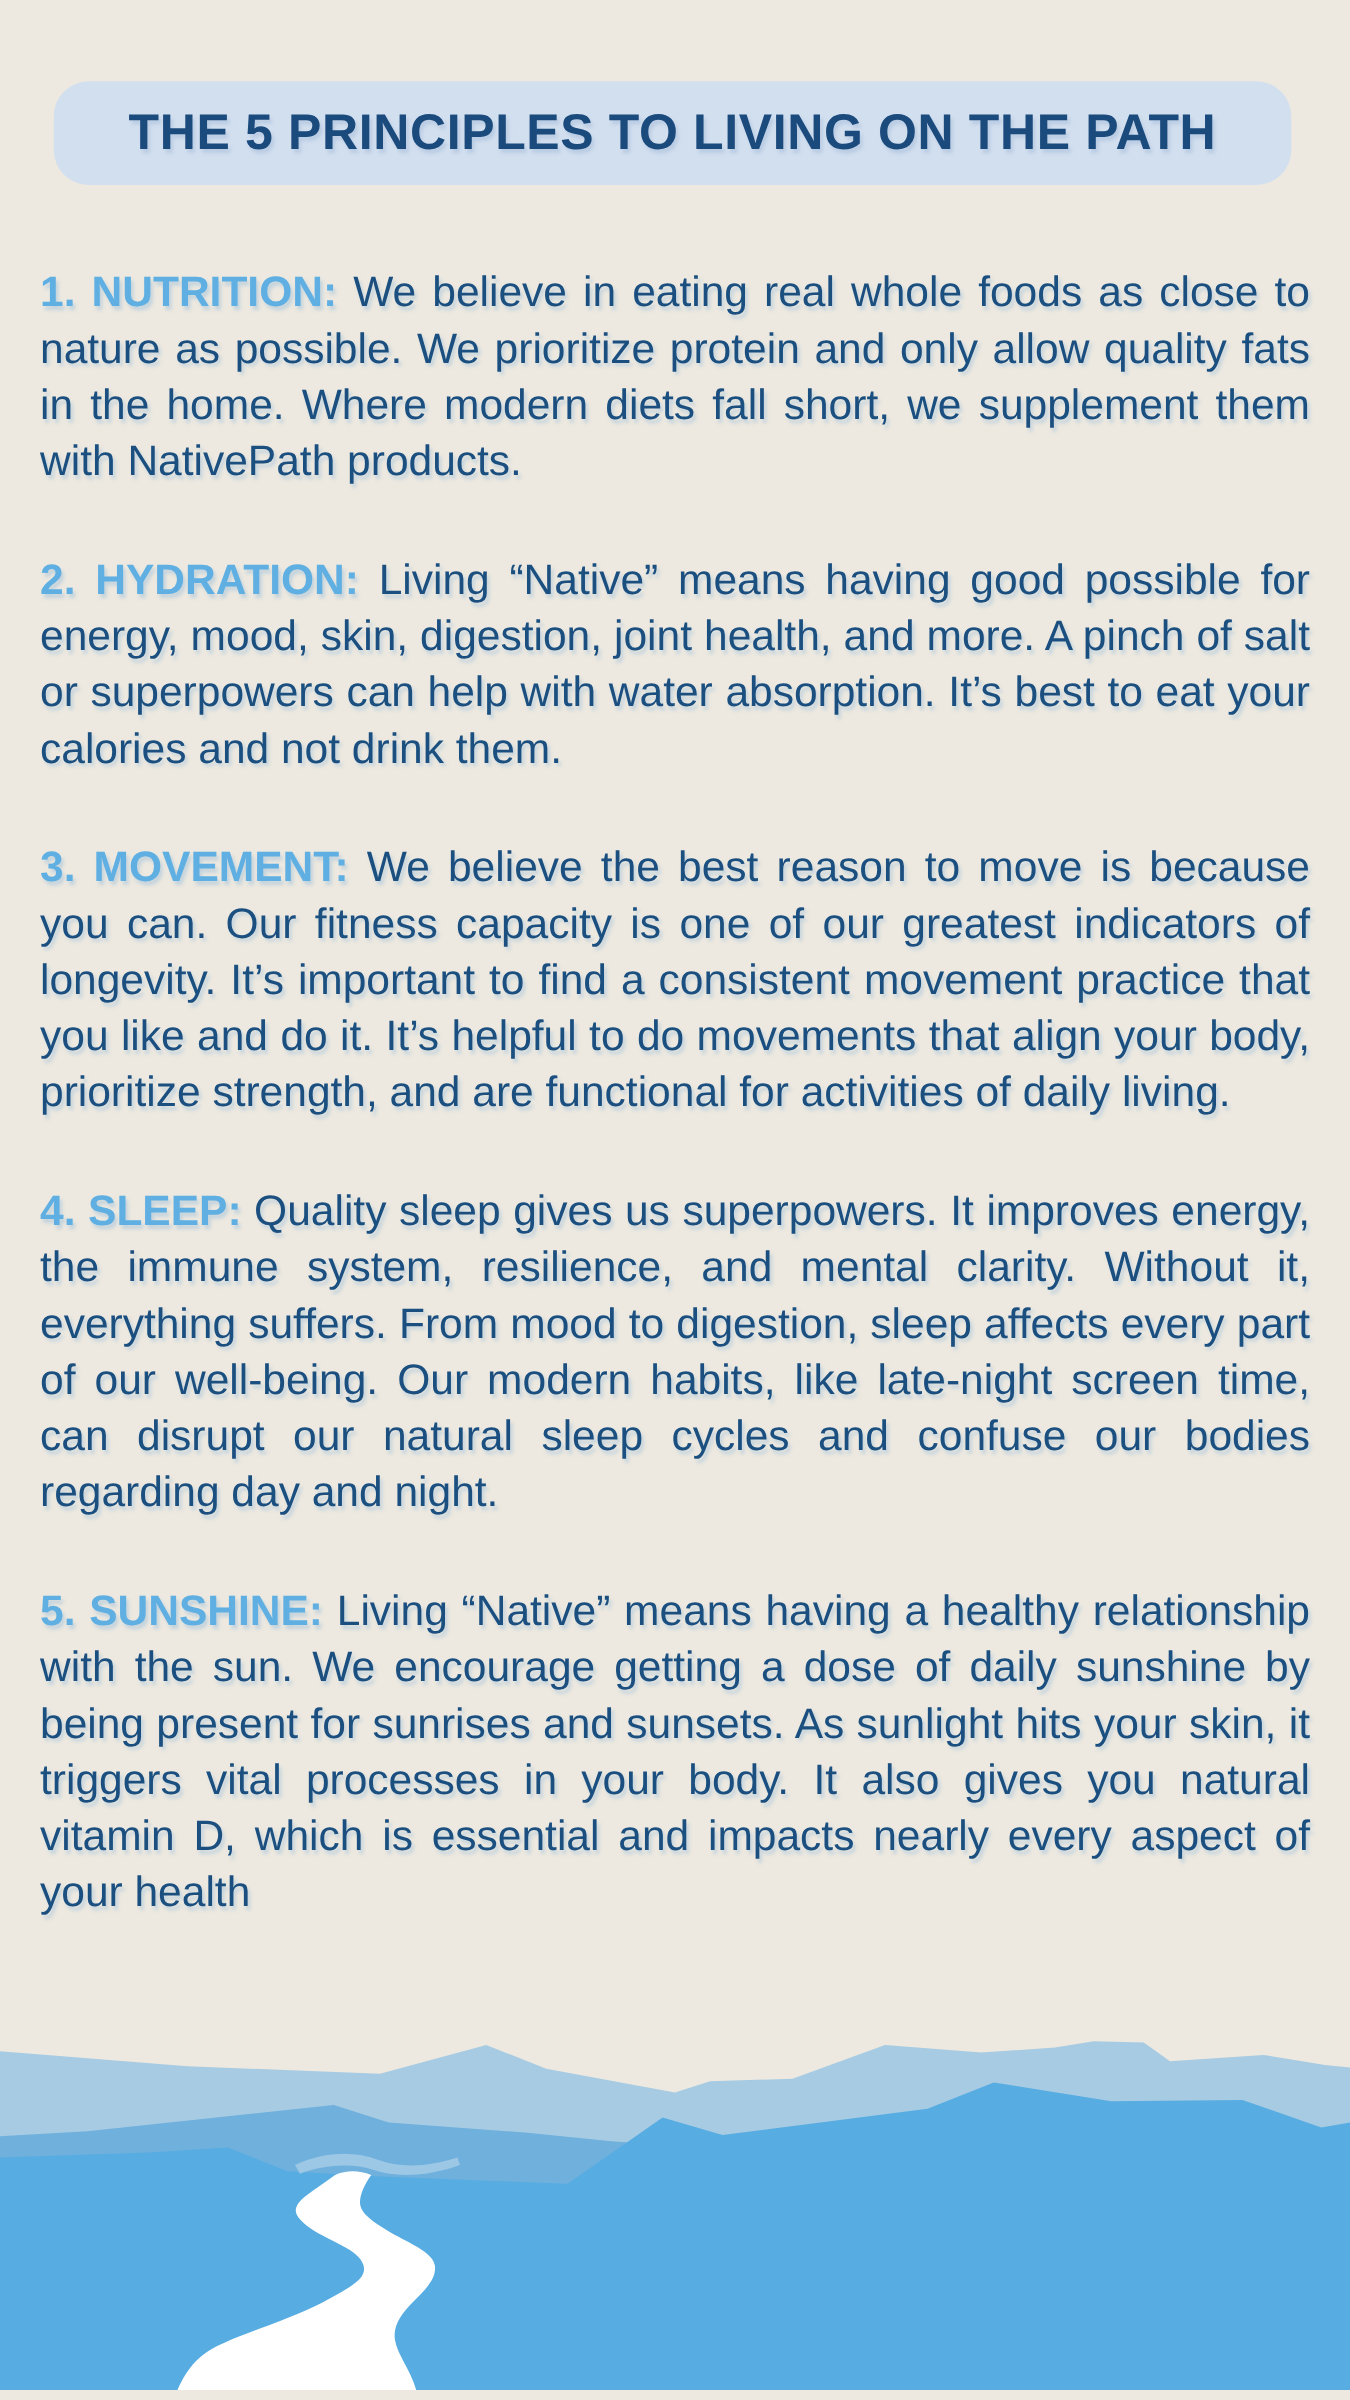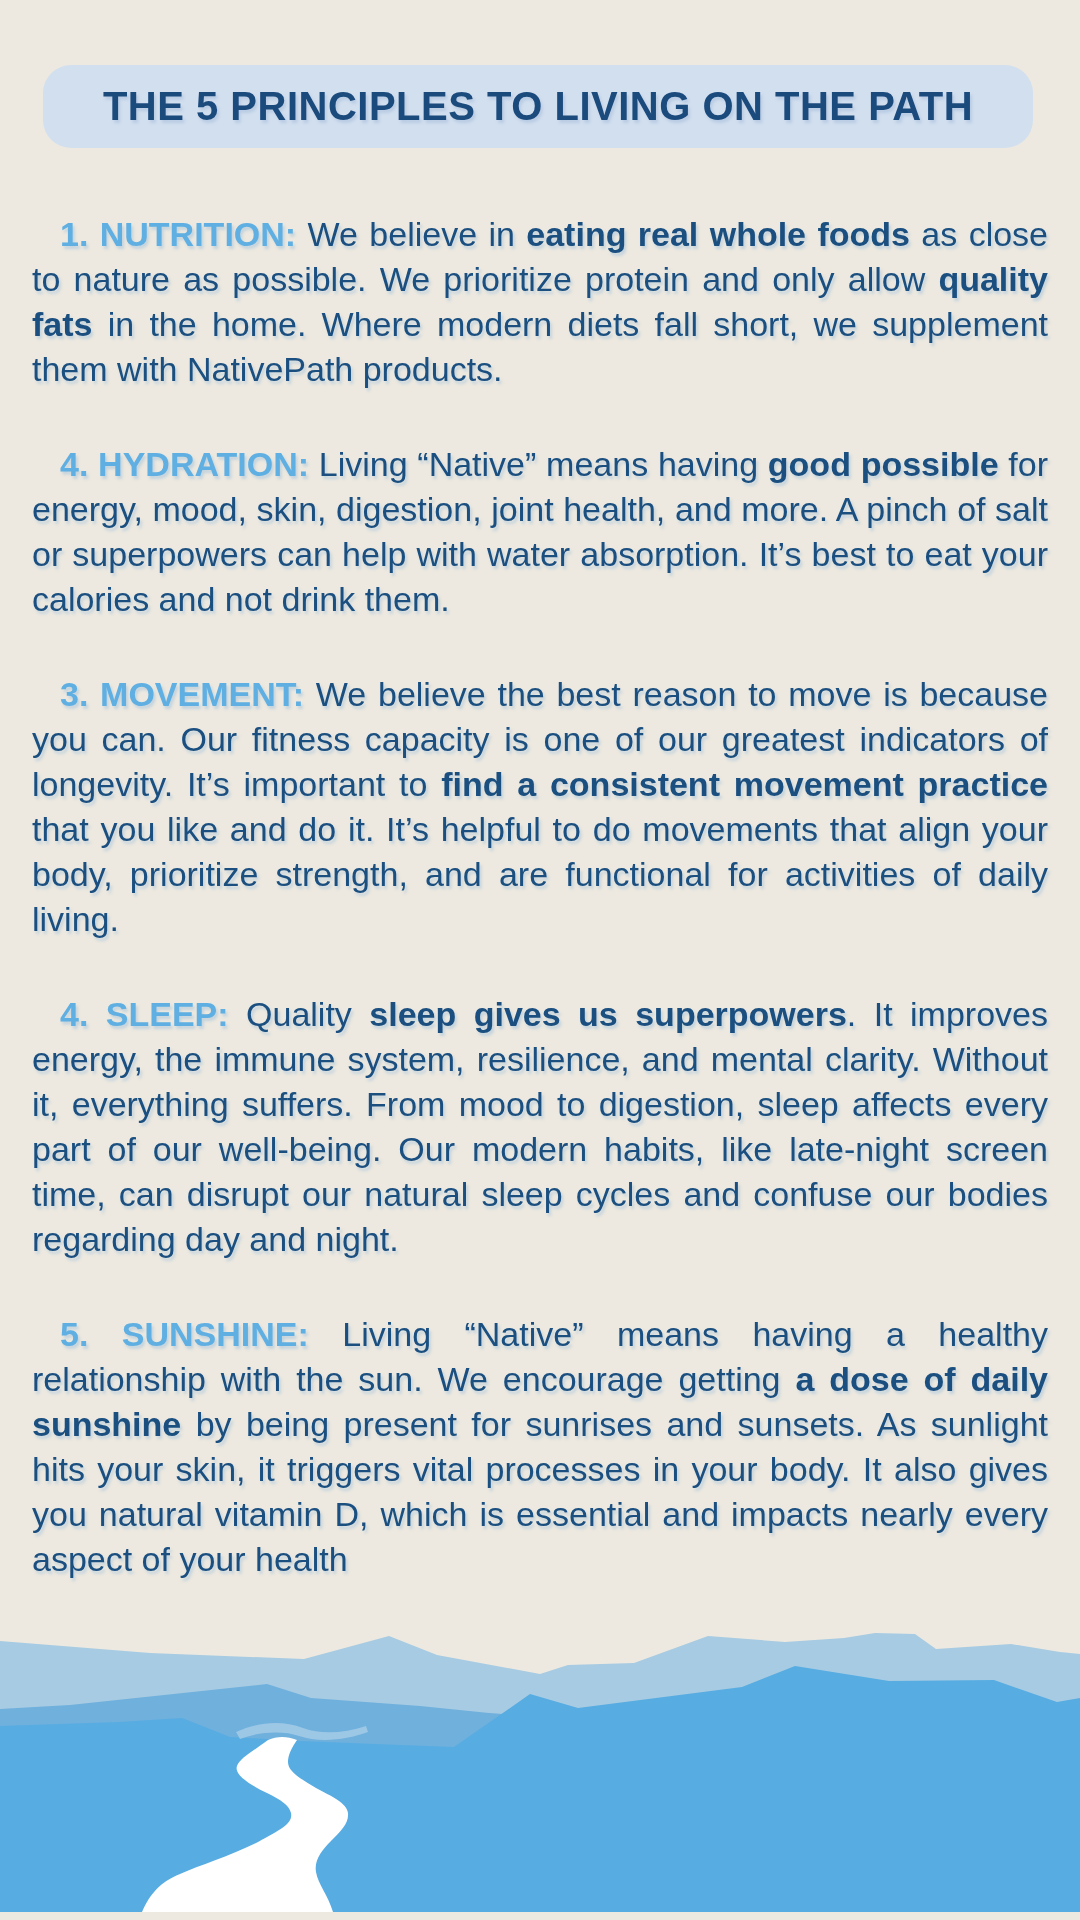--- a/index.html
+++ b/index.html
@@ -48,24 +48,23 @@
     margin: 0 0 50px 0;
     font-size: 34px;
     line-height: 45px;
     text-align: justify;
     color: var(--body, #1A4F80);
     text-shadow: 2px 3px 3px rgba(145,185,218,0.45);
   }
   .p-head {
     font-weight: bold;
     color: var(--heading, #5FAFE2);
-    margin-left: 28px;
   }
   .seg.bold {
-    font-weight: bold;
+    font-weight: normal;
   }
   .footer-art {
     position: absolute;
     left: 0;
     top: 1560px;
     width: 1080px;
     height: 360px;
     display: block;
   }
 </style>
@@ -73,21 +72,21 @@
 <body>
 
 <div class="page" style="--bg: #EDE9E0; --banner: #D2DFEF; --title: #1B4A7D; --heading: #5FAFE2; --body: #1A4F80;">
 
   <div class="banner">
     <h1>THE 5 PRINCIPLES TO LIVING ON THE PATH</h1>
   </div>
 
   <div class="content" id="principles">
       <p class="principle"><span class="p-head">1. NUTRITION: </span><span class="seg">We believe in </span><span class="seg bold">eating real whole foods</span><span class="seg"> as close to nature as possible. We prioritize protein and only allow </span><span class="seg bold">quality fats</span><span class="seg"> in the home. Where modern diets fall short, we supplement them with NativePath products.</span></p>
-      <p class="principle"><span class="p-head">4. HYDRATION: </span><span class="seg">Living “Native” means having </span><span class="seg bold">good possible</span><span class="seg"> for energy, mood, skin, digestion, joint health, and more. A pinch of salt or superpowers can help with water absorption. It’s best to eat your calories and not drink them.</span></p>
+      <p class="principle"><span class="p-head">2. HYDRATION: </span><span class="seg">Living “Native” means having </span><span class="seg bold">good possible</span><span class="seg"> for energy, mood, skin, digestion, joint health, and more. A pinch of salt or superpowers can help with water absorption. It’s best to eat your calories and not drink them.</span></p>
       <p class="principle"><span class="p-head">3. MOVEMENT: </span><span class="seg">We believe the best reason to move is because you can. Our fitness capacity is one of our greatest indicators of longevity. It’s important to </span><span class="seg bold">find a consistent movement practice</span><span class="seg"> that you like and do it. It’s helpful to do movements that align your body, prioritize strength, and are functional for activities of daily living.</span></p>
       <p class="principle"><span class="p-head">4. SLEEP: </span><span class="seg">Quality </span><span class="seg bold">sleep gives us superpowers</span><span class="seg">. It improves energy, the immune system, resilience, and mental clarity. Without it, everything suffers. From mood to digestion, sleep affects every part of our well-being. Our modern habits, like late-night screen time, can disrupt our natural sleep cycles and confuse our bodies regarding day and night.</span></p>
       <p class="principle"><span class="p-head">5. SUNSHINE: </span><span class="seg">Living “Native” means having a healthy relationship with the sun. We encourage getting </span><span class="seg bold">a dose of daily sunshine</span><span class="seg"> by being present for sunrises and sunsets. As sunlight hits your skin, it triggers vital processes in your body. It also gives you natural vitamin D, which is essential and impacts nearly every aspect of your health</span></p>
     </div>
 
   <svg class="footer-art" viewBox="0 0 1080 360" preserveAspectRatio="none" xmlns="http://www.w3.org/2000/svg">
     <polygon points="0,81 150,93 304,99 389,76 437,95 540,114 568,105 634,103 708,76 785,82 844,78 875,73 915,74 936,89 1011,84 1060,92 1080,94 1080,352 0,352" fill="#A7CBE2"></polygon>
     <polygon points="0,149 70,145 267,124 311,138 420,146 489,153 560,158 700,165 900,178 1080,190 1080,352 0,352" fill="#6FB0DD"></polygon>
     <polygon points="0,166 120,162 182,158 230,177 300,181 400,185 454,187 500,155 530,134 578,148 742,127 795,106 889,121 994,120 1057,142 1080,138 1080,352 0,352" fill="#57ACE2"></polygon>
     <path d="M236,172 C258,162 282,160 303,168 C322,175 344,173 366,166 L368,172 C346,180 320,183 299,176 C282,170 258,172 240,179 Z" fill="#9CC7E5"></path>

